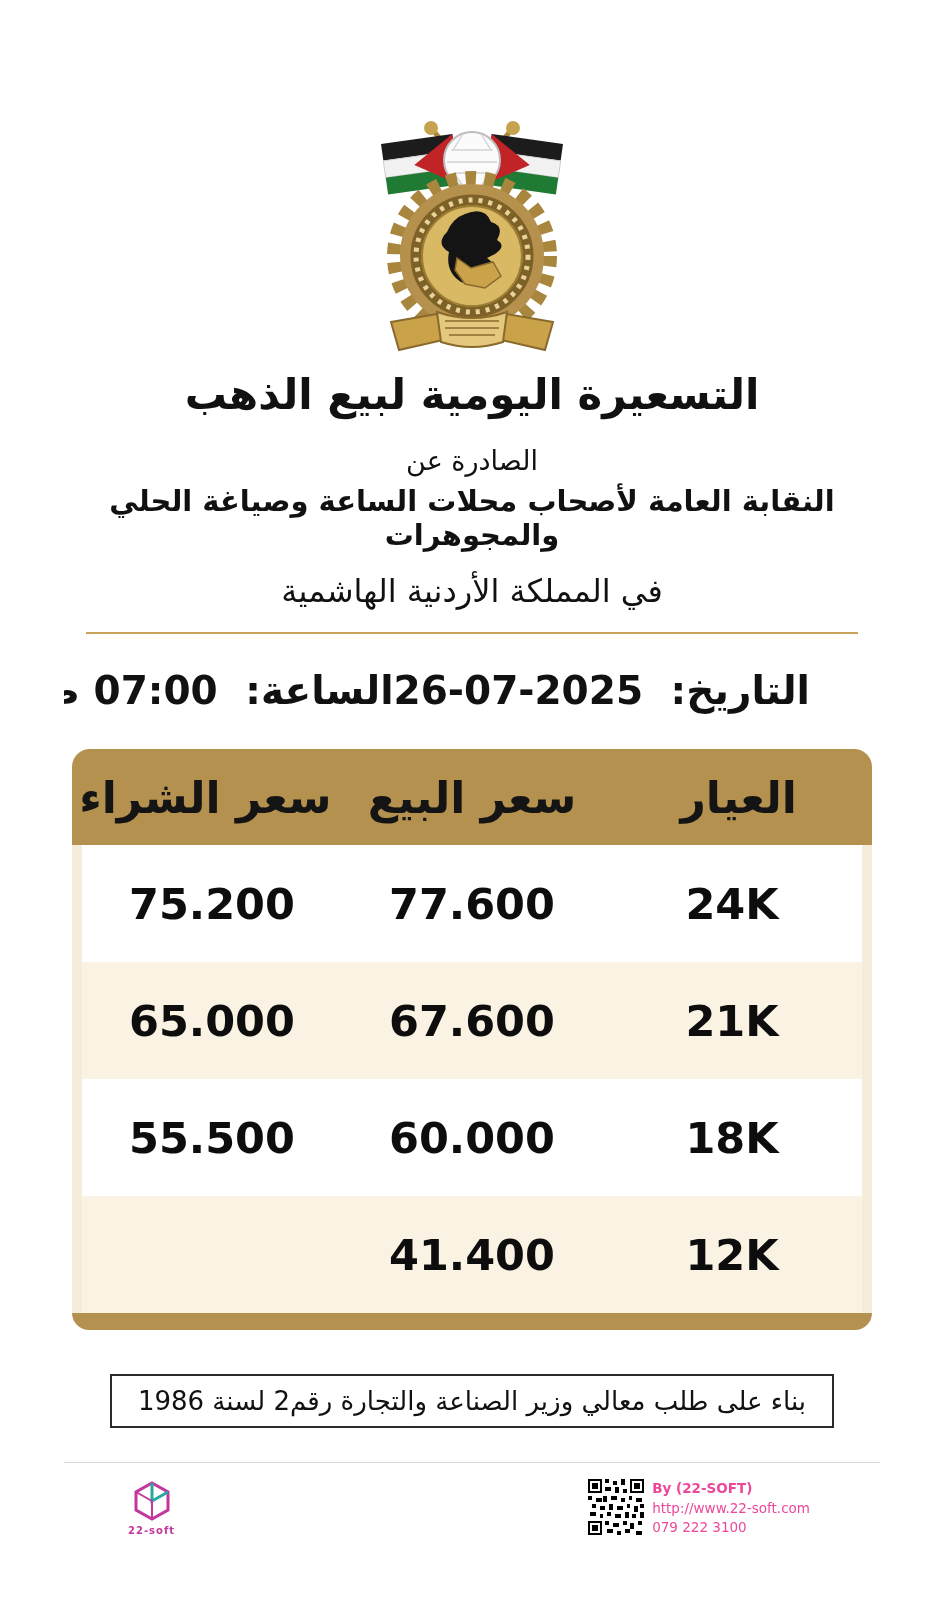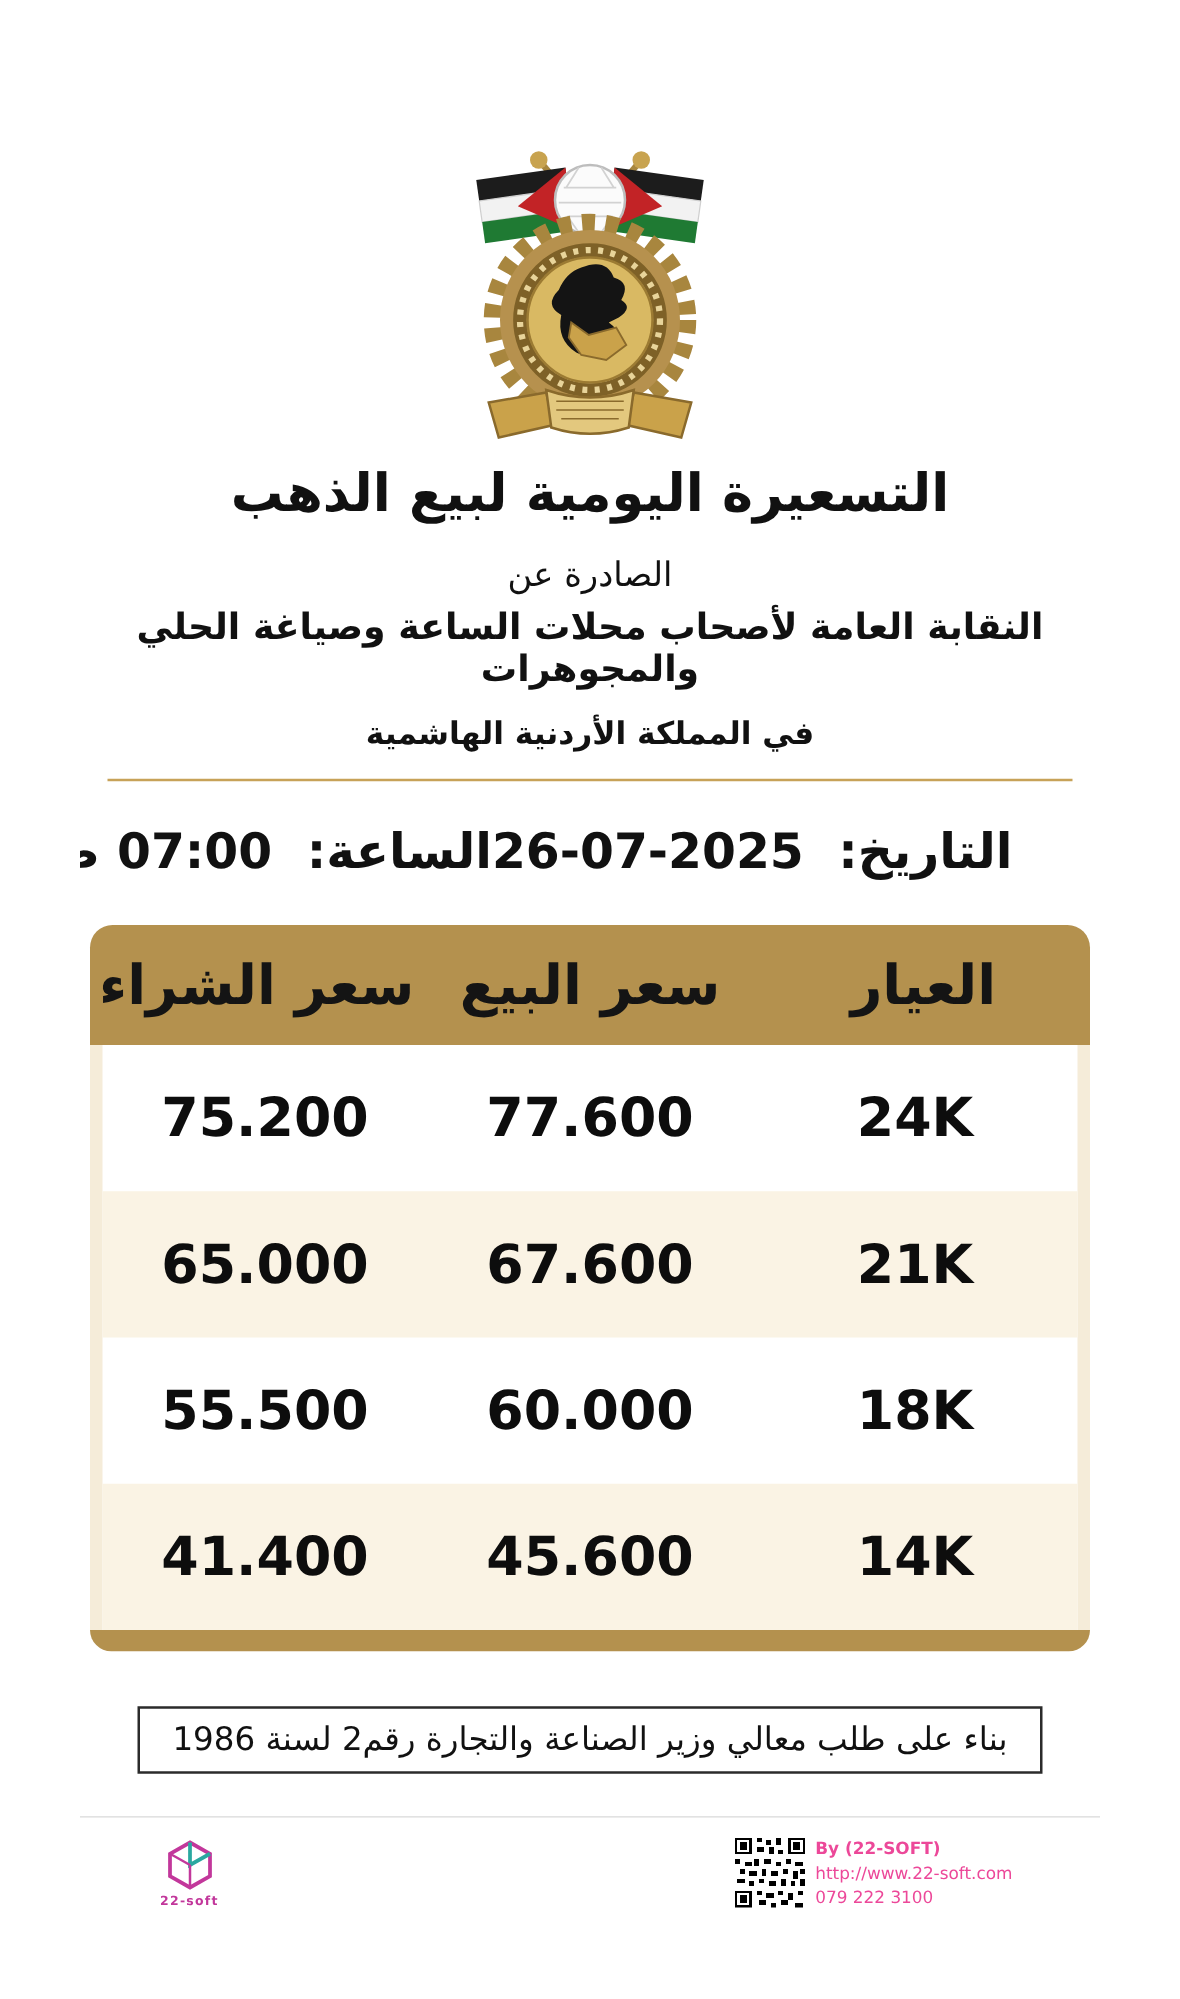--- a/index.html
+++ b/index.html
@@ -27,21 +27,21 @@
   .issued-by {
     margin-top:26px; text-align:center;
     font-size:27px; font-weight:500; direction:rtl;
   }
   .org-line {
     margin-top:8px; text-align:center;
     font-size:29px; font-weight:600; direction:rtl;
   }
   .region-line {
     margin-top:20px; text-align:center;
-    font-size:25px; font-weight:700; direction:rtl;
+    font-size:32px; font-weight:400; direction:rtl;
   }
   .gold-divider {
     width:772px; height:2px; background:#c7a258;
     margin:22px auto 0 auto; border:none;
   }
   
   .datetime-row {
     direction:rtl;
     display:flex; justify-content:space-between;
     padding:0 70px 0 110px;
@@ -187,22 +187,21 @@
         <div>21K</div>
         <div>67.600</div>
         <div>65.000</div>
       </div>
       <div class="price-row">
         <div>18K</div>
         <div>60.000</div>
         <div>55.500</div>
       </div>
       <div class="price-row">
-        <div>14K</div>
-        <div>45.600</div>
+        <div>12K</div>
         <div>41.400</div>
       </div>
     </div>
     <div class="table-bottom-bar"></div>
   </div>
 
   <div class="note-wrap">
     <div class="note-box">بناء على طلب معالي وزير الصناعة والتجارة  رقم2 لسنة 1986</div>
   </div>
 

